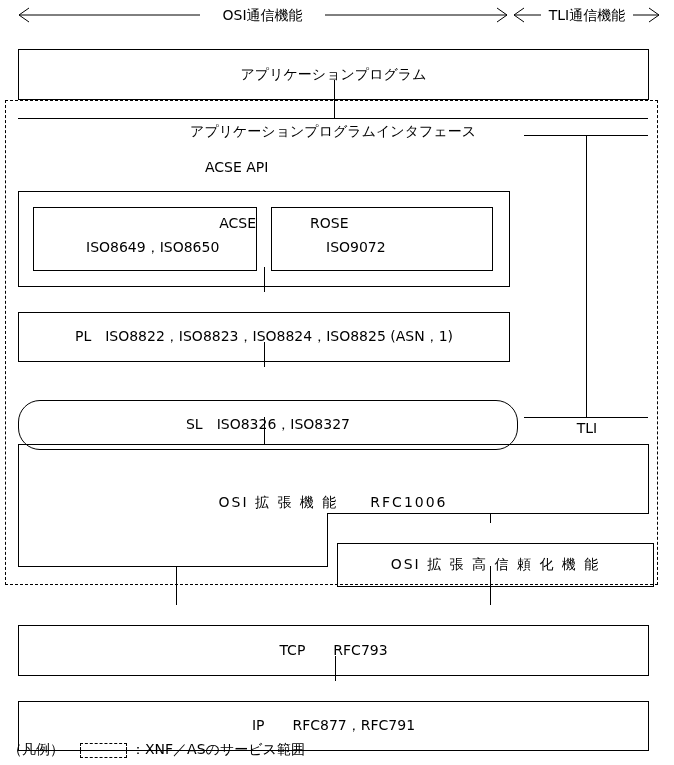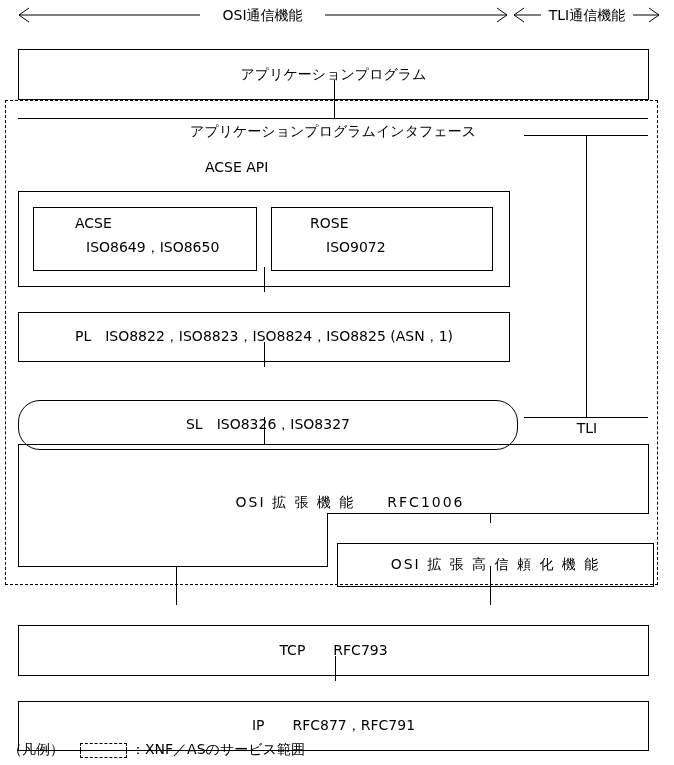--- a/index.html
+++ b/index.html
@@ -51,21 +51,21 @@
 
   <div class="hline" style="left:524px;top:135px;width:124px;"></div>
   <div class="vline" style="left:586px;top:135px;height:282px;"></div>
   <div class="hline" style="left:524px;top:417px;width:124px;"></div>
   <div class="label ctr" style="left:568px;top:420px;width:38px;">TLI</div>
 
   <div class="label" style="left:205px;top:159px;">ACSE API</div>
   <div class="box" style="left:18px;top:171px;width:492px;height:96px;"></div>
 
   <div class="box" style="left:33px;top:187px;width:224px;height:64px;">
-    <div class="bx-line1" style="margin-left:41px;">ACSE</div>
+    <div class="bx-line1" style="margin-left:41px;text-align:right;">ACSE</div>
     <div class="bx-line2" style="margin-left:52px;">ISO8649，ISO8650</div>
   </div>
 
   <div class="box" style="left:271px;top:187px;width:222px;height:64px;">
     <div class="bx-line1" style="margin-left:38px;">ROSE</div>
     <div class="bx-line2" style="margin-left:54px;">ISO9072</div>
   </div>
 
   <div class="vline" style="left:264px;top:267px;height:25px;"></div>
 
@@ -76,21 +76,21 @@
   <div class="box fc" style="left:18px;top:380px;width:500px;height:50px;border-radius:22px;">SL　ISO8326，ISO8327</div>
 
   <div class="vline" style="left:264px;top:417px;height:27px;"></div>
 
   <div class="hline" style="left:18px;top:444px;width:631px;"></div>
   <div class="vline" style="left:648px;top:444px;height:69px;"></div>
   <div class="hline" style="left:327px;top:513px;width:322px;"></div>
   <div class="vline" style="left:327px;top:513px;height:53px;"></div>
   <div class="hline" style="left:18px;top:566px;width:310px;"></div>
   <div class="vline" style="left:18px;top:444px;height:122px;"></div>
-  <div class="label ctr lsp" style="left:18px;top:494px;width:630px;padding-left:17px;">OSI 拡 張 機 能　　RFC1006</div>
+  <div class="label ctr lsp" style="left:18px;top:494px;width:630px;">OSI 拡 張 機 能　　RFC1006</div>
 
   <div class="vline" style="left:490px;top:513px;height:10px;"></div>
 
   <div class="box fc lsp" style="left:337px;top:523px;width:317px;height:44px;background:transparent;">OSI 拡 張 高 信 頼 化 機 能</div>
 
   <div class="vline" style="left:176px;top:566px;height:39px;"></div>
   <div class="vline" style="left:490px;top:566px;height:39px;"></div>
 
   <div class="box fc" style="left:18px;top:605px;width:631px;height:51px;">TCP　　RFC793</div>
 

